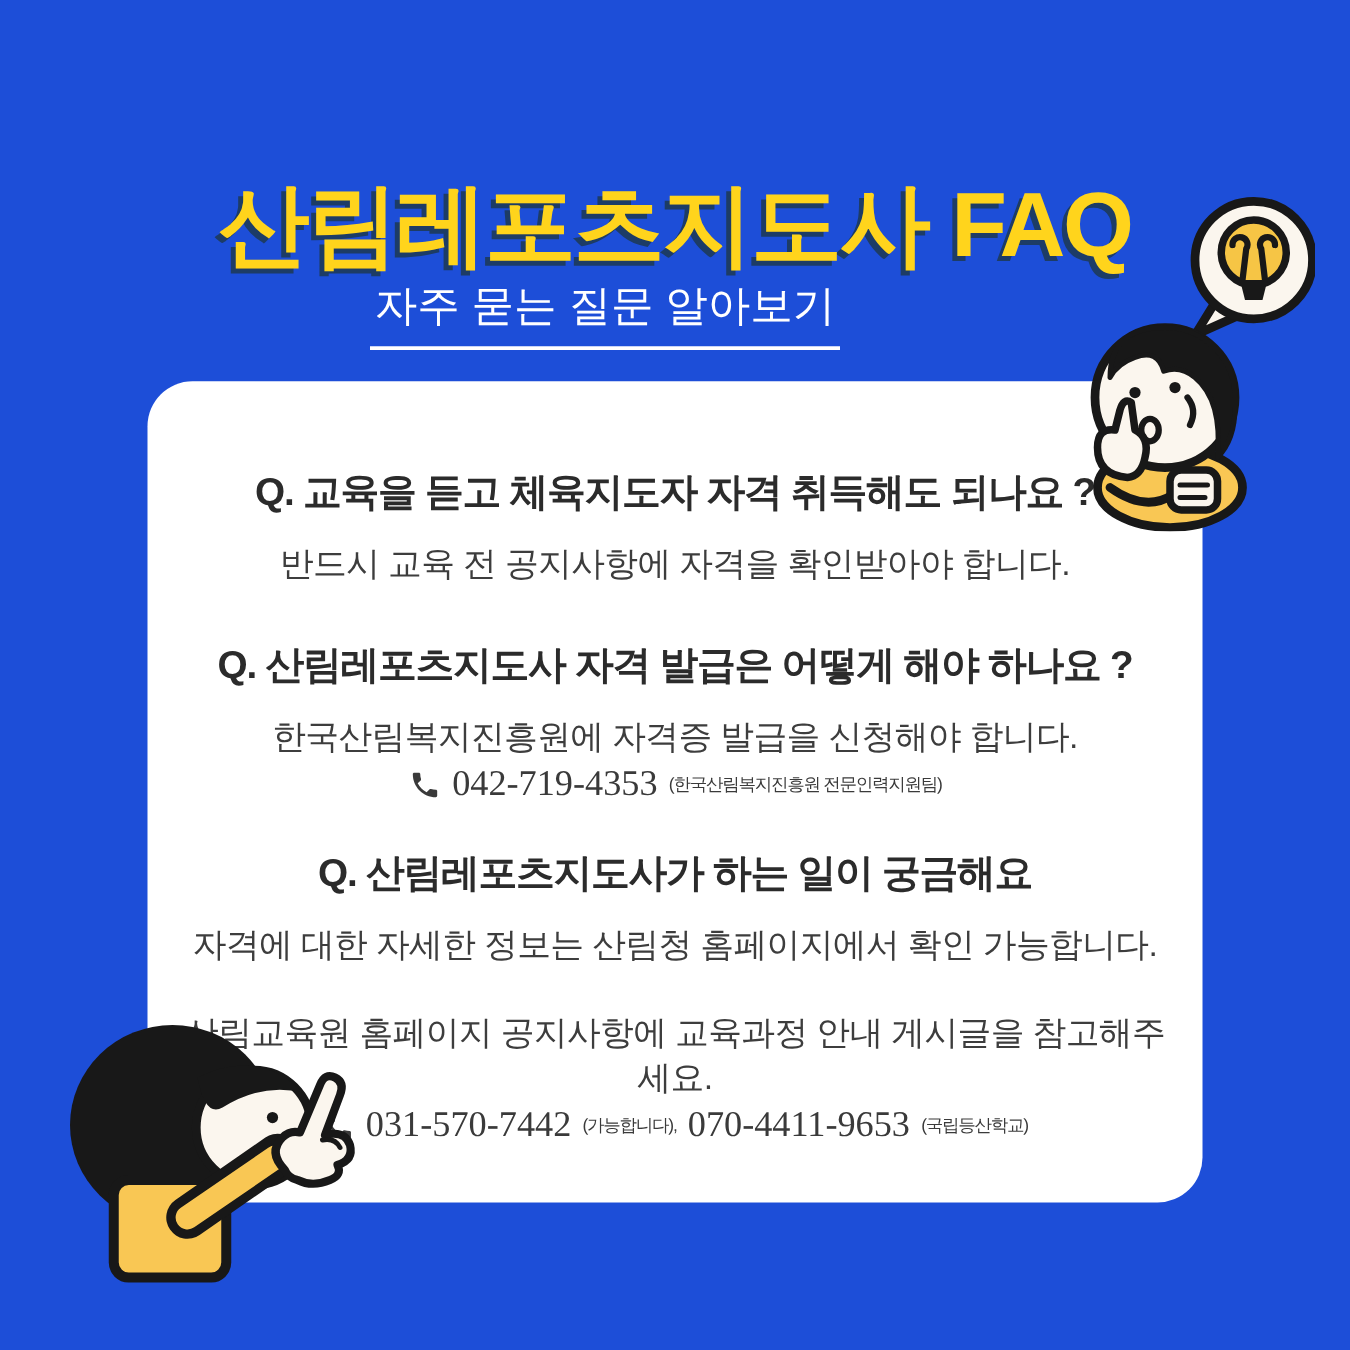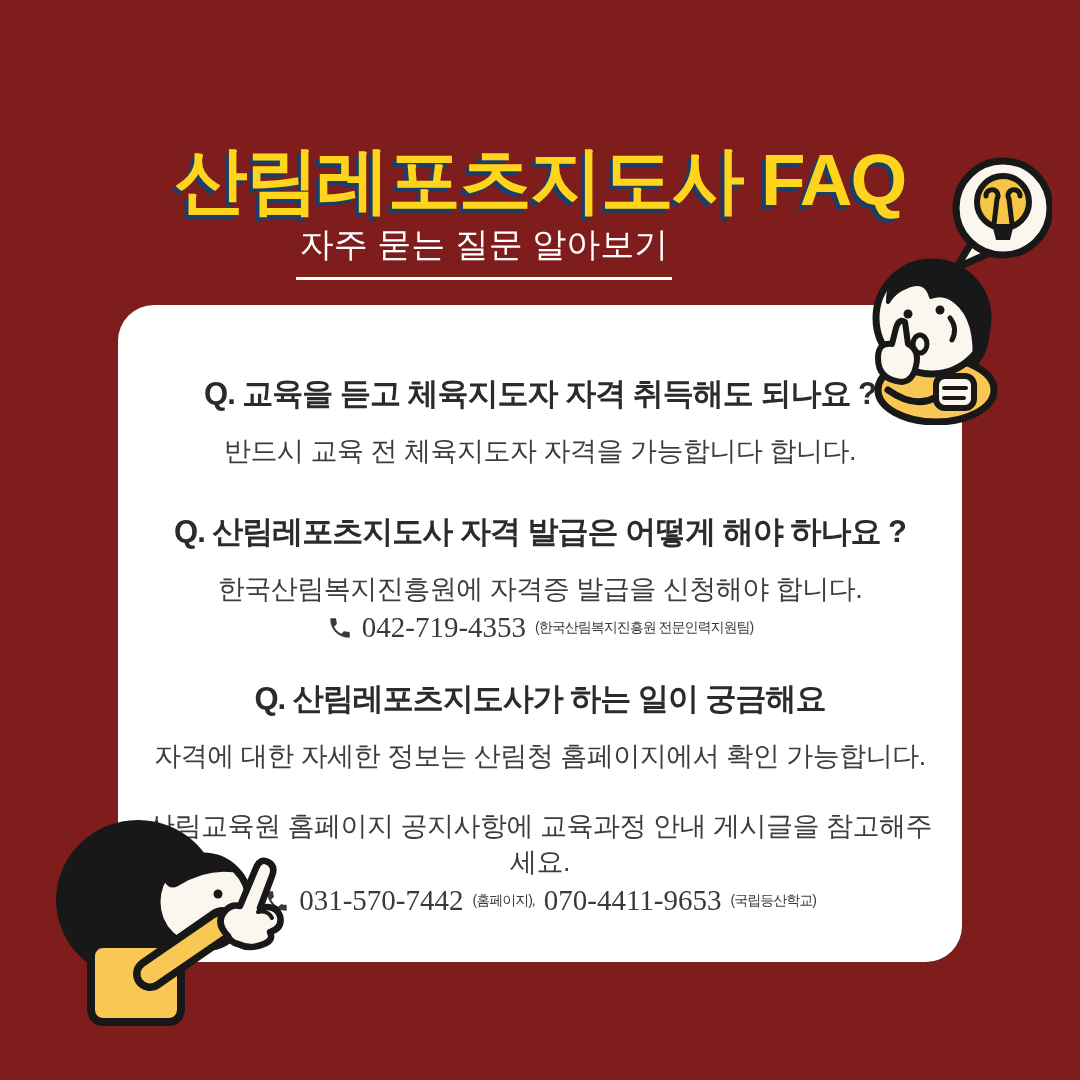--- a/index.html
+++ b/index.html
@@ -1,17 +1,17 @@
 <!DOCTYPE html>
 <html><head>
 <meta charset="utf-8">
 <style>
   html,body{margin:0;padding:0;}
   body{width:1080px;height:1080px;overflow:hidden;font-family:"Liberation Sans","DejaVu Sans",sans-serif;}
-  .canvas{position:relative;width:1080px;height:1080px;background:#7f1d1d;overflow:hidden;}
+  .canvas{position:relative;width:1080px;height:1080px;background:#1d4ed8;overflow:hidden;}
 
   
   .hdr{position:absolute;left:0;top:0;width:1080px;text-align:center;z-index:1;}
   .title{margin:0;position:absolute;top:132px;left:0;width:1080px;
          font-size:73px;font-weight:800;letter-spacing:-2px;color:#ffd41c;
          text-shadow:-4px 4px 0 #1d3c66;}
   .subtitle-wrap{position:absolute;top:222px;left:0;width:968px;text-align:center;}
   .subtitle{display:inline-block;font-size:34px;font-weight:500;color:#ffffff;
             border-bottom:3px solid #ffffff;padding:0 4px 9px;}
 
@@ -45,21 +45,21 @@
     <div class="subtitle-wrap">
       <span class="subtitle">자주 묻는 질문 알아보기</span>
     </div>
   </div>
 
   <div class="card">
     <div class="card-inner">
 
       <div class="faq-item no-tel">
         <p class="q">Q. 교육을 듣고 체육지도자 자격 취득해도 되나요 ?</p>
-        <p class="a">반드시 교육 전 체육지도자 자격을 가능합니다 합니다.</p>
+        <p class="a">반드시 교육 전 공지사항에 자격을 확인받아야 합니다.</p>
       </div>
 
       <div class="faq-item">
         <p class="q">Q. 산림레포츠지도사 자격 발급은 어떻게 해야 하나요 ?</p>
         <p class="a">한국산림복지진흥원에 자격증 발급을 신청해야 합니다.</p>
         <div class="tel">
           <svg class="phone-ic" viewBox="0 0 24 24">
             <path fill="#3a3a3a" d="M6.62 10.79c1.44 2.83 3.76 5.14 6.59 6.59l2.2-2.2c.27-.27.67-.36 1.02-.24 1.12.37 2.33.57 3.57.57.55 0 1 .45 1 1V20c0 .55-.45 1-1 1-9.39 0-17-7.61-17-17 0-.55.45-1 1-1h3.5c.55 0 1 .45 1 1 0 1.25.2 2.45.57 3.57.11.35.03.74-.25 1.02l-2.21 2.2z"></path>
           </svg>
           <span class="num">042-719-4353</span>
@@ -72,21 +72,21 @@
         <p class="a">자격에 대한 자세한 정보는 산림청 홈페이지에서 확인 가능합니다.</p>
       </div>
 
       <div class="faq-item">
         <p class="a">산림교육원 홈페이지 공지사항에 교육과정 안내 게시글을 참고해주세요.</p>
         <div class="tel">
           <svg class="phone-ic" viewBox="0 0 24 24">
             <path fill="#3a3a3a" d="M6.62 10.79c1.44 2.83 3.76 5.14 6.59 6.59l2.2-2.2c.27-.27.67-.36 1.02-.24 1.12.37 2.33.57 3.57.57.55 0 1 .45 1 1V20c0 .55-.45 1-1 1-9.39 0-17-7.61-17-17 0-.55.45-1 1-1h3.5c.55 0 1 .45 1 1 0 1.25.2 2.45.57 3.57.11.35.03.74-.25 1.02l-2.21 2.2z"></path>
           </svg>
           <span class="num">031-570-7442</span>
-          <span class="note">(홈페이지),</span>
+          <span class="note">(가능합니다),</span>
           <span class="num">070-4411-9653</span>
           <span class="note">(국립등산학교)</span>
         </div>
       </div>
 
     </div>
   </div>
 
   <svg class="char tr" width="180" height="275" viewBox="0 0 180 275">
 

